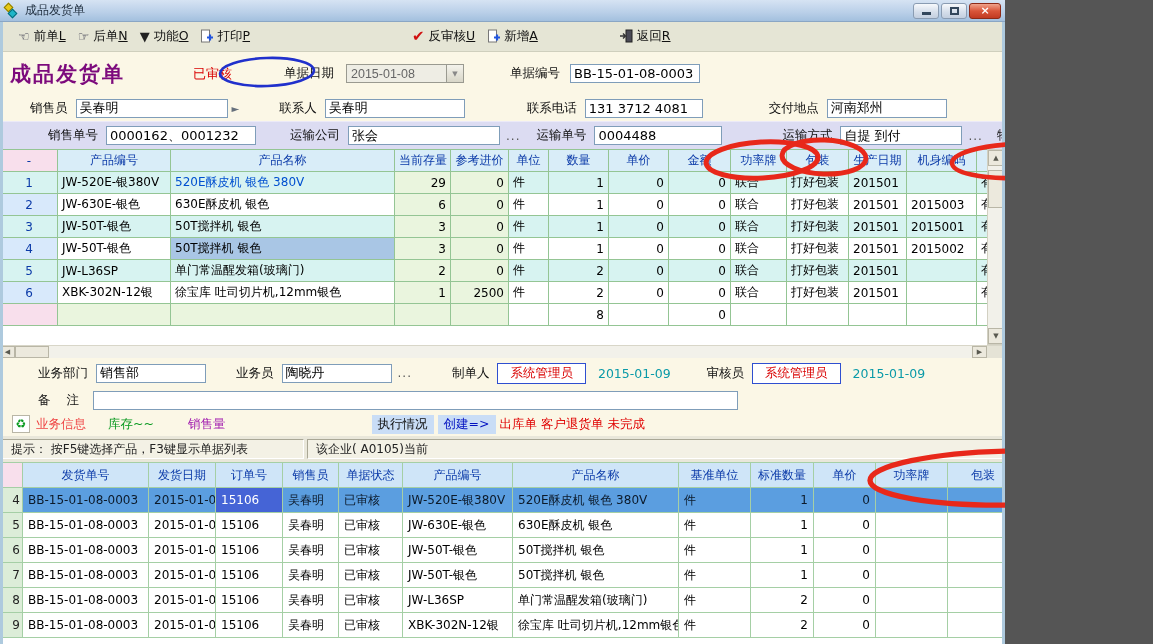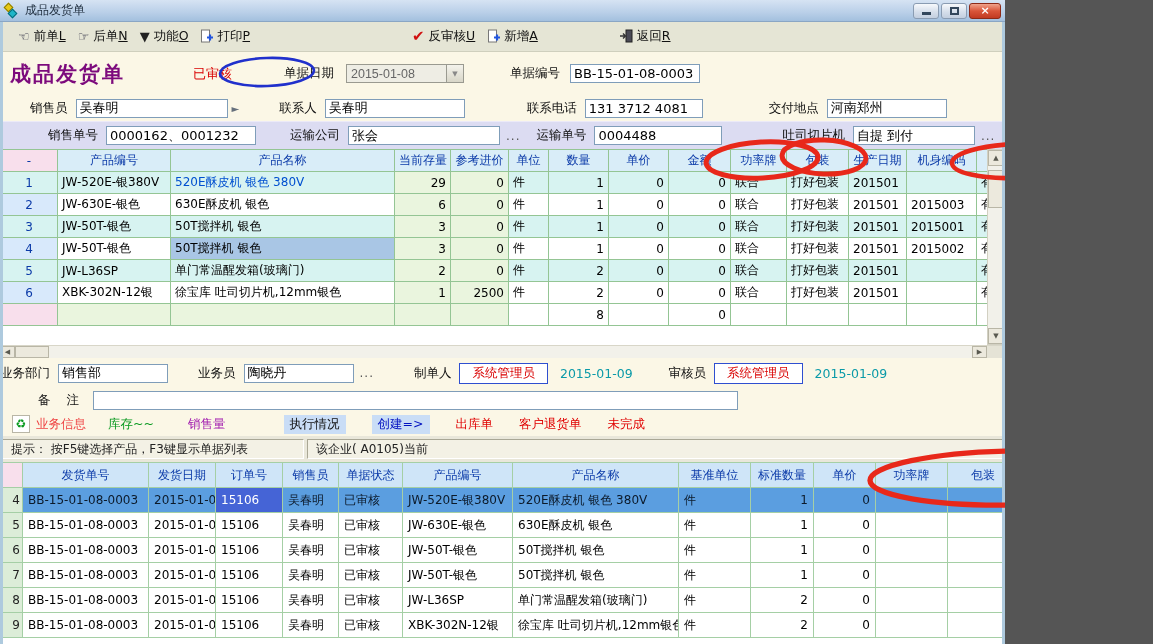--- a/index.html
+++ b/index.html
@@ -73,34 +73,34 @@
   .sbtn{width:16px;height:16px;background:#ece9dd;border:1px solid #b9b6a6;display:flex;align-items:center;justify-content:center;font-size:7px;color:#5a5a50;flex:none}
   .vtrack{flex:1;position:relative}
   .vthumb{position:absolute;left:0;top:4px;width:16px;height:38px;background:#ece9dd;border:1px solid #b9b6a6}
   .hscroll{height:13px;background:#f2f1ea;display:flex;border-top:1px solid #d8d6c8}
   .hscroll .sbtn{height:12px;width:15px}
   .hthumb{width:34px;height:12px;background:#ece9dd;border:1px solid #b9b6a6}
   .htrack{flex:1}
   .hcorner{width:18px;height:12px;background:#e5e3d6}
 
   
-  .mrow{height:30px;display:flex;align-items:center;background:#fbf7e6;font-size:12.5px;}
+  .mrow{height:30px;display:flex;align-items:center;background:#fbf7e6;font-size:12.5px;padding-left:38px}
   .mrow .lbl{margin-right:8px}
   .userbox{border:1px solid #2f4fd0;background:#fff;color:#d90000;font-size:12.5px;padding:1px 12px;white-space:nowrap}
   .mdate{color:#0a9aa8;margin:0 10px 0 12px;white-space:nowrap}
   .remarkrow{height:24px;display:flex;align-items:center;background:#fbf7e6;font-size:12.5px;padding-left:38px}
   .pre{white-space:pre}
 
   
   .bizbar{height:24px;display:flex;align-items:center;background:#fbf7e6;font-size:12.5px;padding-left:12px}
   .bizicon{width:18px;height:18px;border:1px solid #b9b6a6;background:#fff;display:flex;align-items:center;justify-content:center;color:#0a9a20;font-size:12px;margin-right:6px}
   .bizinfo{color:#ef4444}
   .bizstock{color:#0a9a20;margin-left:22px}
   .bizsales{color:#a21caf;margin-left:34px}
-  .execwrap{margin-left:auto;margin-right:360px;display:flex;align-items:center;gap:26px;white-space:nowrap}
+  .execwrap{margin-left:auto;margin-right:360px;display:flex;align-items:center;gap:4px;white-space:nowrap}
   .hl{background:#c9ddf6;padding:1px 6px;color:#111}
   .hl.create{color:#0010c0}
   .redtx{color:#e00000}
 
   
   .statusbar{height:26px;background:#e9e7da;display:flex;align-items:center;padding:2px;gap:3px}
   .spanel{height:20px;background:#f3f1e5;border:1px solid;border-color:#a9a795 #ffffff #ffffff #a9a795;font-size:12px;color:#222;display:flex;align-items:center;padding:0 8px;white-space:nowrap}
   .spanel.p1{width:302px}
   .spanel.p2{flex:1}
 
@@ -219,21 +219,21 @@
   </div>
 
   <div class="frow frow2">
     <span class="lbl">销售单号</span>
     <input class="inp" style="width: 150px;" value="0000162、0001232">
     <span class="lbl" style="margin-left:34px">运输公司</span>
     <input class="inp" style="width: 152px;" value="张会">
     <span class="dots">...</span>
     <span class="lbl" style="margin-left:10px">运输单号</span>
     <input class="inp" style="width: 128px;" value="0004488">
-    <span class="lbl" style="margin-left:60px">吐司切片机</span>
+    <span class="lbl" style="margin-left:60px">运输方式</span>
     <input class="inp" style="width: 122px;" value="自提 到付">
     <span class="dots">...</span>
     <span class="lbl" style="margin-left:8px">物流费</span>
     <input class="inp" style="width: 78px;" value="1300">
   </div>
 
   <div class="g1zone">
     <table class="g1">
       <colgroup>
         <col style="width:57px">

